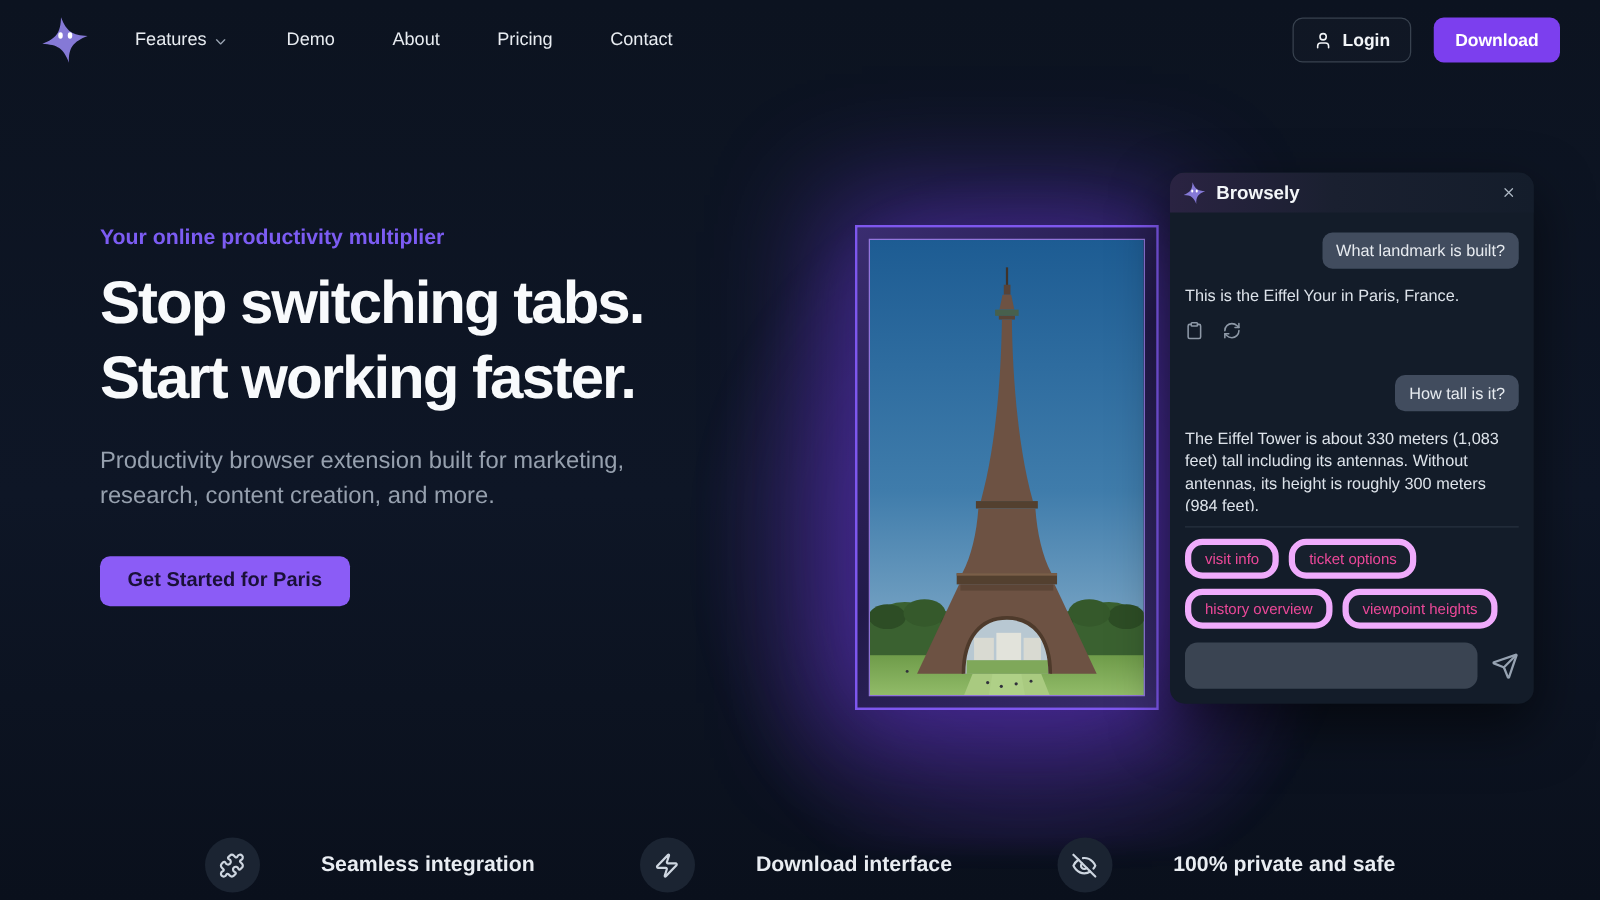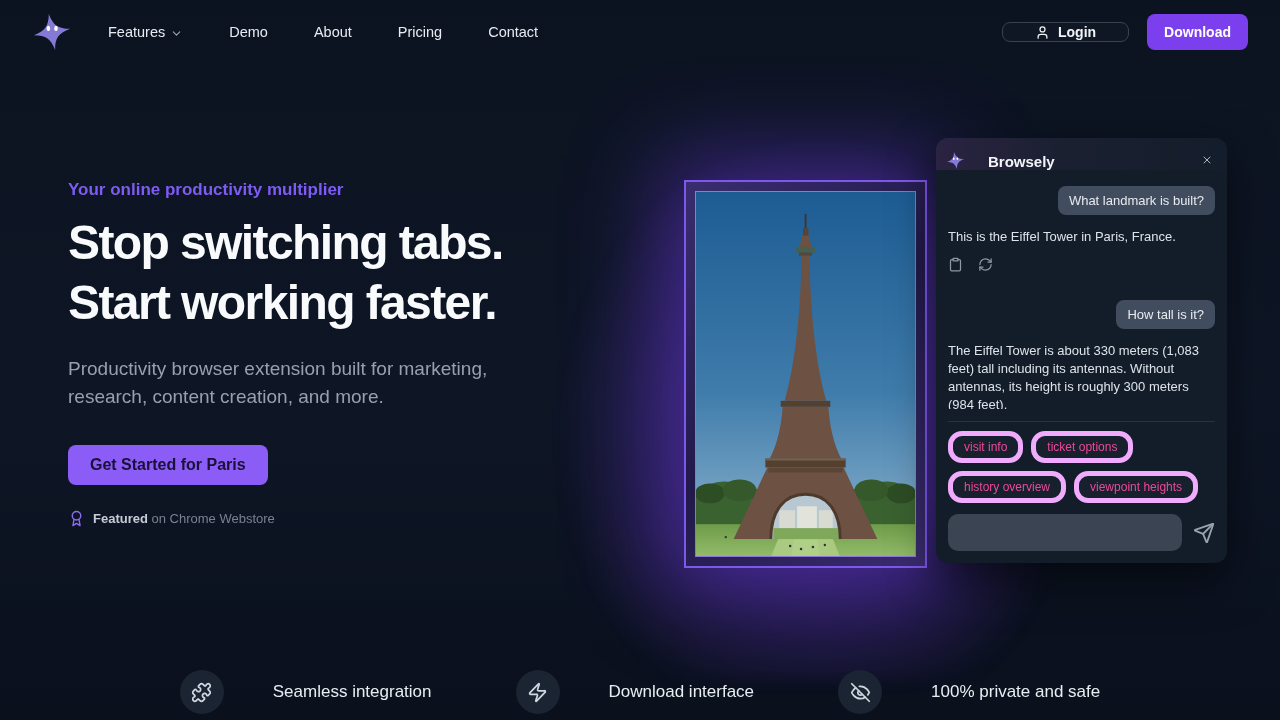--- a/index.html
+++ b/index.html
@@ -18,30 +18,30 @@
 
   
   .nav { position: absolute; top: 0; left: 0; right: 0; height: 64px;
     display: flex; align-items: center; padding: 0 32px; }
   .logo { width: 40px; height: 40px; flex: none; }
   .nav-links { display: flex; gap: 46px; margin-left: 36px; align-items: flex-start; }
   .nav-link { font-size: 14.5px; color: #e8ecf1; text-decoration: none; display: flex;
     align-items: center; gap: 5px; cursor: pointer; }
   .chev { width: 13px; height: 13px; color: #9aa4b2; margin-top: 2px; }
   .nav-right { margin-left: auto; display: flex; gap: 18px; align-items: center; }
-  .btn-login { display: flex; align-items: center; gap: 8px; height: 20px; padding: 0 32px;
+  .btn-login { display: flex; align-items: center; gap: 8px; height: 36px; padding: 0 16px;
     background: rgba(255,255,255,0.02); border: 1px solid #38424f; border-radius: 8px;
     color: #f1f4f7; font-size: 14px; font-weight: 600; cursor: pointer; font-family: inherit; }
   .btn-login svg { width: 15px; height: 15px; }
   .btn-download { height: 36px; padding: 0 17px; background: #7c3fee; border: none;
     border-radius: 8px; color: #ffffff; font-size: 14px; font-weight: 700; cursor: pointer;
     font-family: inherit; text-align: right; }
 
   
-  .hero-left { position: absolute; left: 68px; top: 180px; width: 580px; }
+  .hero-left { position: absolute; left: 80px; top: 180px; width: 580px; }
   .eyebrow { color: #7c5cf3; font-size: 17px; font-weight: 700; }
   .headline { margin-top: 13px; font-size: 48px; line-height: 60px; font-weight: 700;
     color: #f8fafc; letter-spacing: -1.6px; }
   .subtitle { margin-top: 22px; font-size: 19px; line-height: 28px; color: #96a0ae; width: 480px; }
   .cta { margin-top: 34px; height: 40px; padding: 0 22px; background: #8b5cf6; border: none;
     border-radius: 8px; color: #1a1038; font-size: 16px; font-weight: 700; cursor: pointer;
     font-family: inherit; display: inline-block; }
   .featured { margin-top: 25px; display: flex; align-items: center; gap: 8px;
     font-size: 13px; color: #79828f; }
   .featured .bold { color: #c6cdd7; font-weight: 700; }
@@ -51,21 +51,21 @@
   .frame { position: absolute; left: 684px; top: 180px; width: 243px; height: 388px;
     border: 2px solid #7e57ee; background: linear-gradient(135deg, #3a2d70 0%, #221a4a 50%, #3a2d70 100%);
     padding: 9px; box-shadow: 0 0 85px 24px rgba(113,58,235,0.46); }
   .frame-inner { width: 100%; height: 100%; border: 1px solid rgba(172,141,252,0.78); }
   .frame-inner svg { display: block; width: 100%; height: 100%; }
 
   
   .chat { position: absolute; left: 936px; top: 138px; width: 291px; height: 425px;
     background: #131c29; border-radius: 12px; overflow: hidden; display: flex;
     flex-direction: column; box-shadow: 0 18px 45px rgba(0,0,0,0.55); }
-  .chat-header { height: 32px; flex: none; display: flex; align-items: flex-end; gap: 23px;
+  .chat-header { height: 32px; flex: none; display: flex; align-items: center; gap: 8px;
     padding: 0 10px; background: linear-gradient(90deg, #2a2342 0%, #1a2030 45%, #141d2b 100%); }
   .chat-logo { width: 19px; height: 19px; }
   .chat-title { font-size: 15px; font-weight: 700; color: #f3f6f9; }
   .chat-close { margin-left: auto; width: 20px; height: 20px; border: none; background: none;
     color: #aeb8c4; cursor: pointer; display: flex; align-items: center; justify-content: center; }
   .chat-close svg { width: 12px; height: 12px; }
   .chat-body { flex: 1; padding: 10px 12px 0; overflow: hidden; }
   .bubble-user { margin-left: auto; width: fit-content; max-width: 220px; background: #414c5e;
     color: #e7ebf0; padding: 7px 11px; border-radius: 8px; font-size: 13px; margin-top: 6px; }
   .msg-ai { color: #dde3ea; font-size: 13px; line-height: 18px; margin-top: 13px; }
@@ -82,21 +82,21 @@
   .send-btn { border: none; background: none; color: #96a2b1; cursor: pointer; padding: 0; }
   .send-btn svg { width: 22px; height: 22px; display: block; }
 
   
   .feat-row { position: absolute; left: 0; right: 0; top: 670px; display: flex;
     justify-content: center; align-items: center; gap: 84px; }
   .feat { display: flex; align-items: center; gap: 13px; }
   .feat-icon { width: 44px; height: 44px; border-radius: 50%; background: #1b2432;
     display: flex; align-items: center; justify-content: center; color: #ced6e0; flex: none; }
   .feat-icon svg { width: 21px; height: 21px; }
-  .feat-label { font-size: 17px; font-weight: 400; color: #e9edf2; margin-left: 36px; }
+  .feat-label { font-size: 17px; font-weight: 700; color: #e9edf2; margin-left: 36px; }
 
   .icon-stroke { fill: none; stroke: currentColor; stroke-width: 2; stroke-linecap: round;
     stroke-linejoin: round; }
 </style>
 </head>
 <body>
 
 <div class="page">
   <div class="glow"></div>
 
@@ -141,27 +141,20 @@
   </header>
 
   <section class="hero-left">
     <div class="eyebrow">Your online productivity multiplier</div>
     <h1 class="headline">
       <div>Stop switching tabs.</div>
       <div>Start working faster.</div>
     </h1>
     <p class="subtitle">Productivity browser extension built for marketing, research, content creation, and more.</p>
     <button class="cta">Get Started for Paris</button>
-    <div class="featured">
-      <svg viewBox="0 0 24 24">
-          <circle class="icon-stroke" cx="12" cy="8" r="6"></circle>
-          <path class="icon-stroke" d="M15.477 12.89 17 22l-5-3-5 3 1.523-9.11"></path>
-        </svg>
-      <span><span class="bold">Featured</span> <span>on Chrome Webstore</span></span>
-    </div>
   </section>
 
   <div class="frame">
     <div class="frame-inner">
       <svg viewBox="0 0 221 366" preserveAspectRatio="none">
         <defs>
           <linearGradient id="sky" x1="0" y1="0" x2="0" y2="1">
             <stop offset="0" stop-color="#1d5c93"></stop>
             <stop offset="0.55" stop-color="#3f7cab"></stop>
             <stop offset="0.88" stop-color="#7ca7c6"></stop>
@@ -227,21 +220,21 @@
       </div>
       <span class="chat-title">Browsely</span>
       <button class="chat-close">
         <svg viewBox="0 0 24 24">
             <path class="icon-stroke" d="M18 6 6 18M6 6l12 12"></path>
           </svg>
       </button>
     </div>
     <div class="chat-body">
       <div class="bubble-user">What landmark is built?</div>
-      <div class="msg-ai">This is the Eiffel Tower in Paris, France.</div>
+      <div class="msg-ai">This is the Eiffel Your in Paris, France.</div>
       <div class="actions">
         <button class="action-btn">
           <svg viewBox="0 0 24 24">
               <rect class="icon-stroke" x="8" y="2" width="8" height="4" rx="1"></rect>
               <path class="icon-stroke" d="M16 4h2a2 2 0 0 1 2 2v14a2 2 0 0 1-2 2H6a2 2 0 0 1-2-2V6a2 2 0 0 1 2-2h2"></path>
             </svg>
         </button>
         <button class="action-btn">
           <svg viewBox="0 0 24 24">
               <path class="icon-stroke" d="M3 12a9 9 0 0 1 9-9 9.75 9.75 0 0 1 6.74 2.74L21 8"></path>

